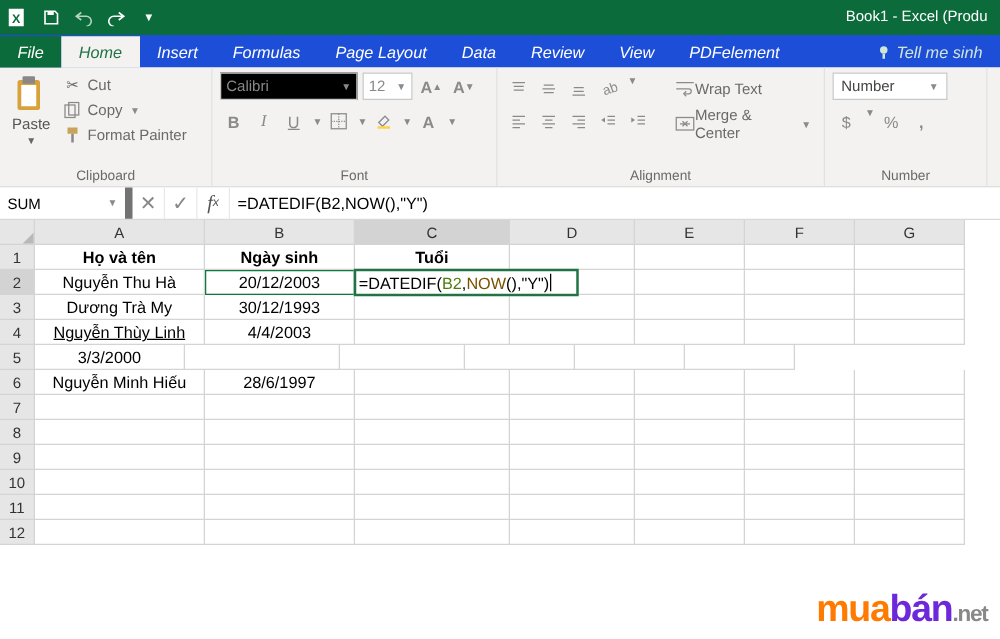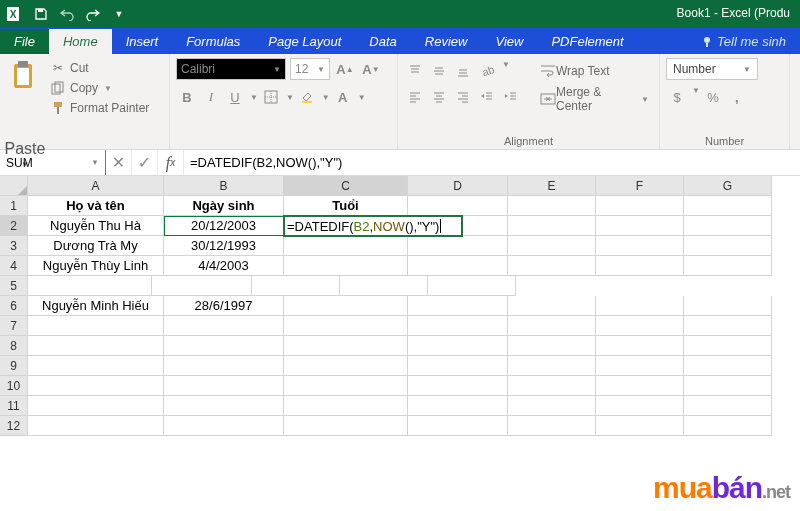--- a/index.html
+++ b/index.html
@@ -46,21 +46,21 @@
   .align-col { display:flex; flex-direction:column; gap:4px; padding-top:2px; }
   .align-side { display:flex; flex-direction:column; gap:6px; padding-top:2px; margin-left:8px; font-size:12px; color:#6a6a6a;}
   .btntxt { display:flex; align-items:center; gap:0; height:22px; padding:0 4px; cursor:pointer;}
 
   
   .num-sel { width:92px; height:22px; background:#fff; border:1px solid #c8c8c8; font-size:12px; color:#444; display:flex; align-items:center; padding:0 6px; justify-content:space-between;}
   .num-row2 { display:flex; gap:2px; margin-top:6px;}
 
   
   .fbar { height: 26px; border-bottom: 1px solid #d9d9d9; display:flex; align-items:stretch; background:#fff; }
-  .namebox { width:106px; border-right:1px solid #737373; display:flex; align-items:center; padding:0 6px; font-size:12px; justify-content:space-between;}
+  .namebox { width:106px; border-right:6px solid #737373; display:flex; align-items:center; padding:0 6px; font-size:12px; justify-content:space-between;}
   .fbtn { width:26px; display:flex; align-items:center; justify-content:center; color:#888; border-right:1px solid #e9e9e9; cursor:pointer;}
   .fbtn.fx { font-style:italic; font-family:serif; color:#555; }
   .formula-input { flex:1; display:flex; align-items:center; padding:0 6px; font-size:13px;}
 
   
   .grid-wrap { position:relative; }
   .colhdrs { display:flex; height:20px; font-size:12px; color:#333; }
   .corner { width:28px; border-right:1px solid #d4d4d4; border-bottom:1px solid #d4d4d4; background:#e6e6e6; display:flex; align-items:flex-end; justify-content:flex-end;}
   .corner svg{ }
   .ch { border-right:1px solid #d4d4d4; border-bottom:1px solid #d4d4d4; background:#e6e6e6; display:flex; align-items:center; justify-content:center; }
@@ -136,21 +136,21 @@
 <div class="ribbon">
 
   <div class="group" style="width:170px;">
     <div class="group-body">
       <div class="paste-btn">
         <svg class="paste-icon" viewBox="0 0 26 30">
             <rect x="2" y="4" width="18" height="24" rx="2" fill="#d8a23a"></rect>
             <rect x="6" y="1" width="10" height="6" rx="1" fill="#888"></rect>
             <rect x="5" y="8" width="12" height="17" fill="#fff"></rect>
           </svg>
-        <span style="font-size:16px;color:#555;margin-top:48px;">Paste</span>
+        <span style="font-size:12px;color:#555;">Paste</span>
         <span class="paste-caret">▼</span>
       </div>
       <div class="clip-side">
         <div class="clip-row">
             <span class="ico16">✂</span>
             <span>Cut</span>
           </div>
         <div class="clip-row">
             <span class="ico16">
               <svg width="14" height="14" viewBox="0 0 14 14">
@@ -165,20 +165,21 @@
             <span class="ico16">
               <svg width="14" height="14" viewBox="0 0 14 14">
                 <rect x="3" y="1" width="8" height="5" fill="#c8a45b"></rect>
                 <rect x="6" y="6" width="2" height="7" fill="#888"></rect>
               </svg>
             </span>
             <span>Format Painter</span>
           </div>
       </div>
     </div>
+    <div class="group-label">Clipboard</div>
   </div>
 
   <div class="group" style="width:228px;">
     <div>
       <div class="font-row1">
         <div class="font-sel">
             <span>Calibri</span>
             <span class="caret">▼</span>
           </div>
         <div class="size-sel">
@@ -207,20 +208,21 @@
               <rect x="2" y="11" width="10" height="2" fill="#ffd24a"></rect>
             </svg>
           </div>
           <span class="caret">▼</span>
         <div class="btnsq">
             <span style="font-weight:700;color:#8a8a8a;">A</span>
           </div>
           <span class="caret">▼</span>
       </div>
     </div>
+    <div class="group-label">Font</div>
   </div>
 
   <div class="group" style="width:262px;">
     <div class="group-body">
       <div class="align-col">
         <div class="align-row">
           <div class="btnsq">
               <svg width="14" height="14">
                 <g stroke="#8a8a8a">
                   <line x1="2" y1="2" x2="12" y2="2"></line>
@@ -408,30 +410,31 @@
         <div class="cell cA" style="justify-content: center;">Dương Trà My</div>
         <div class="cell cB">30/12/1993</div>
         <div class="cell cC"></div>
         <div class="cell cD"></div>
         <div class="cell cE"></div>
         <div class="cell cF"></div>
         <div class="cell cG"></div>
       </div>
       <div class="row">
         <div class="rh">4</div>
-        <div class="cell cA" style="justify-content: center;">Nguyễn Thùy Linh</div>
+        <div class="cell cA" style="justify-content: center; text-decoration: underline;">Nguyễn Thùy Linh</div>
         <div class="cell cB">4/4/2003</div>
         <div class="cell cC"></div>
         <div class="cell cD"></div>
         <div class="cell cE"></div>
         <div class="cell cF"></div>
         <div class="cell cG"></div>
       </div>
       <div class="row">
         <div class="rh">5</div>
+        <div class="cell cB">3/3/2000</div>
         <div class="cell cC"></div>
         <div class="cell cD"></div>
         <div class="cell cE"></div>
         <div class="cell cF"></div>
         <div class="cell cG"></div>
       </div>
       <div class="row">
         <div class="rh">6</div>
         <div class="cell cA" style="justify-content: center;">Nguyễn Minh Hiếu</div>
         <div class="cell cB">28/6/1997</div>

